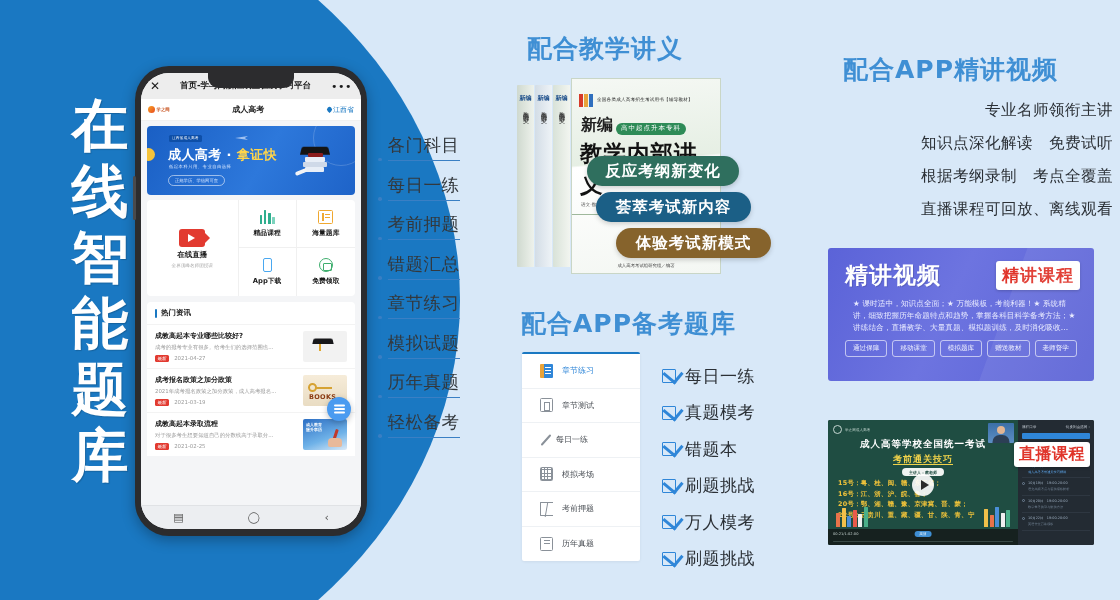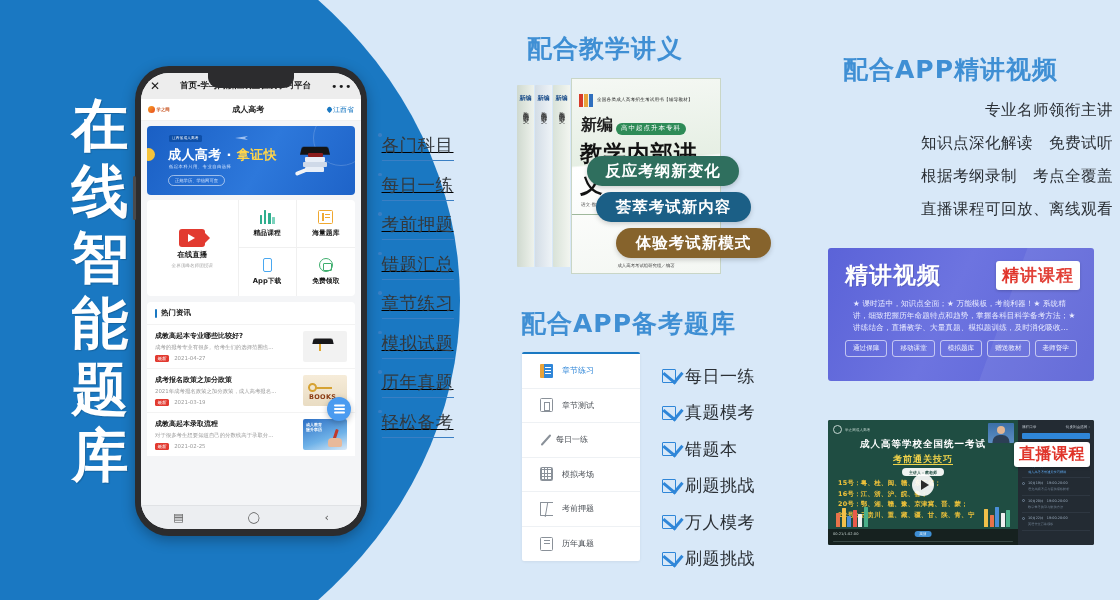--- a/index.html
+++ b/index.html
@@ -182,21 +182,21 @@
     justify-content:center;z-index:8;}
   .fab i{display:block;width:11px;height:1.4px;background:#fff;border-radius:1px;
     box-shadow:0 3.5px 0 #fff,0 -3.5px 0 #fff;}
 
   .navbar{height:24px;background:#eceef1;display:flex;align-items:center;justify-content:space-around;
     flex-shrink:0;border-top:1px solid #e0e2e5;}
   .navbar span{font-size:11px;color:#555;}
 
   
   .bullets{position:absolute;left:378px;top:133px;z-index:5;}
-  .bl-item{margin-bottom:11.5px;display:flex;align-items:flex-start;text-decoration:underline;}
+  .bl-item{margin-bottom:11.5px;display:flex;align-items:flex-end;gap:6px;}
   .bl-dot{width:3.5px;height:3.5px;border-radius:50%;background:#3a7fc4;flex-shrink:0;}
   .bl-txt{font-size:17.5px;color:#33383d;border-bottom:1.4px solid #3a7fc4;padding-bottom:3px;letter-spacing:.5px;}
 
   
   .sec-h{position:absolute;color:#3f8fd4;font-size:25px;font-weight:bold;letter-spacing:1px;z-index:5;}
   #h-books{left:527px;top:32px;text-align:right;}
   #h-bank{left:521px;top:307px;}
   #h-video{left:843px;top:53px;}
 
   

